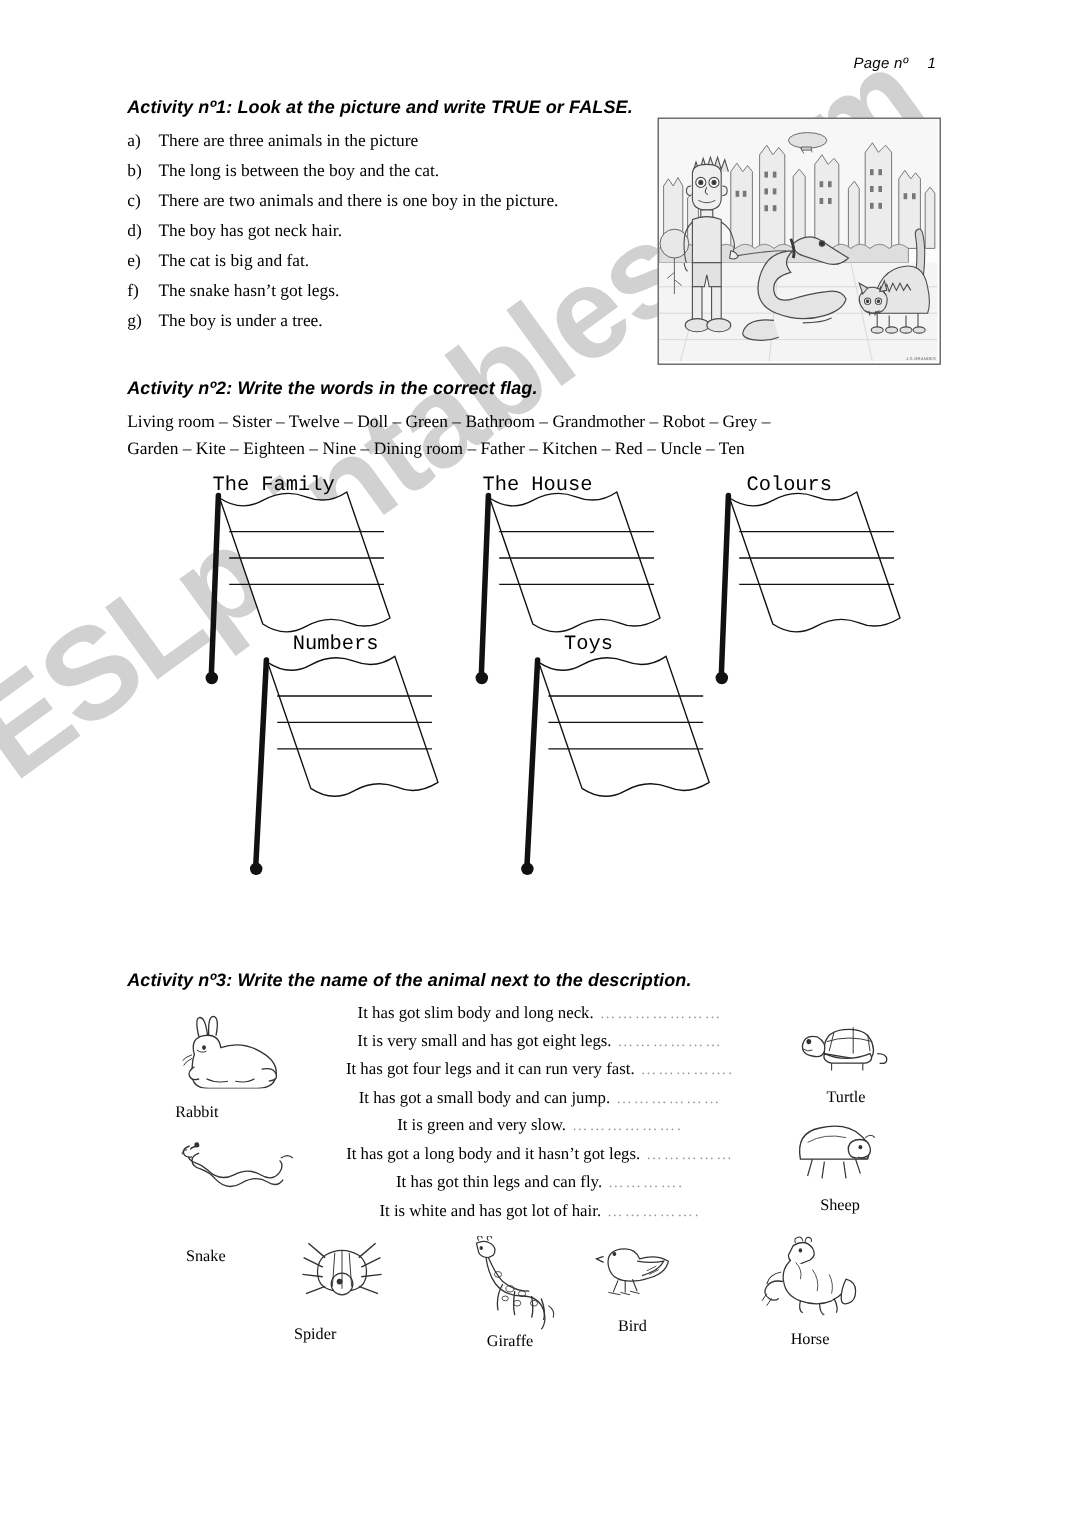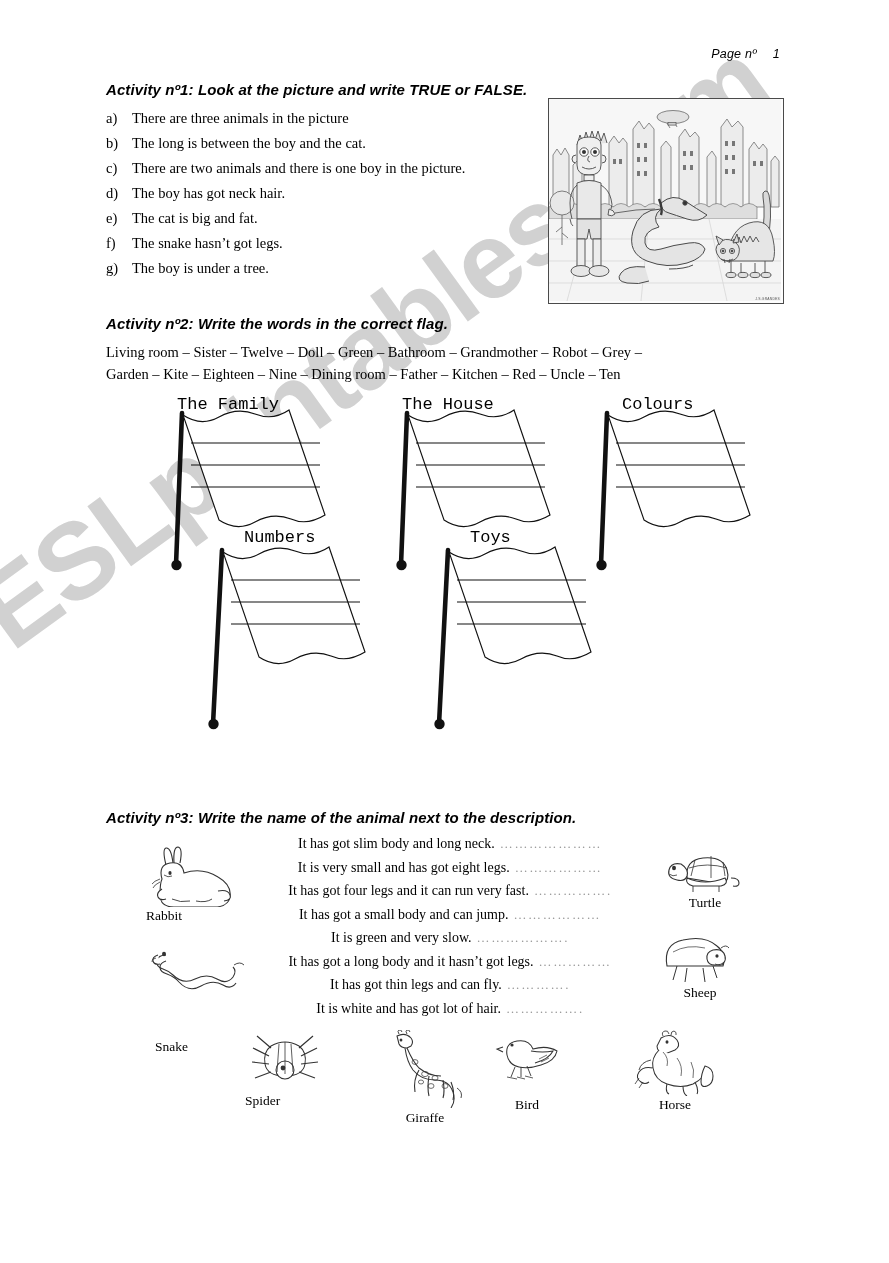--- a/index.html
+++ b/index.html
@@ -74,21 +74,21 @@
   .flag svg{position:absolute;left:0;top:0;overflow:visible;}
 
   
   .desc-list{position:absolute;left:240px;top:832px;width:420px;z-index:10;}
   .desc-row{
     font-size:14px;line-height:23.5px;height:23.5px;white-space:nowrap;text-align:center;
   }
   .dots{color:#9a9a9a;letter-spacing:1.6px;margin-left:5px;font-size:13px;}
 
   .animal{position:absolute;z-index:10;text-align:center;}
-  .animal .nm{font-size:13.5px;font-family:"Liberation Serif", serif;margin-top:1px;}
+  .animal .nm{font-size:13.5px;font-family:"Liberation Serif", serif;margin-top:12px;}
   .animal svg{display:block;margin:0 auto;}
 </style>
 </head>
 <body>
 
 <div class="page">
 
   <div class="watermark" style="color: rgb(201, 201, 201);">ESLprintables.com</div>
 
   <div class="header">

